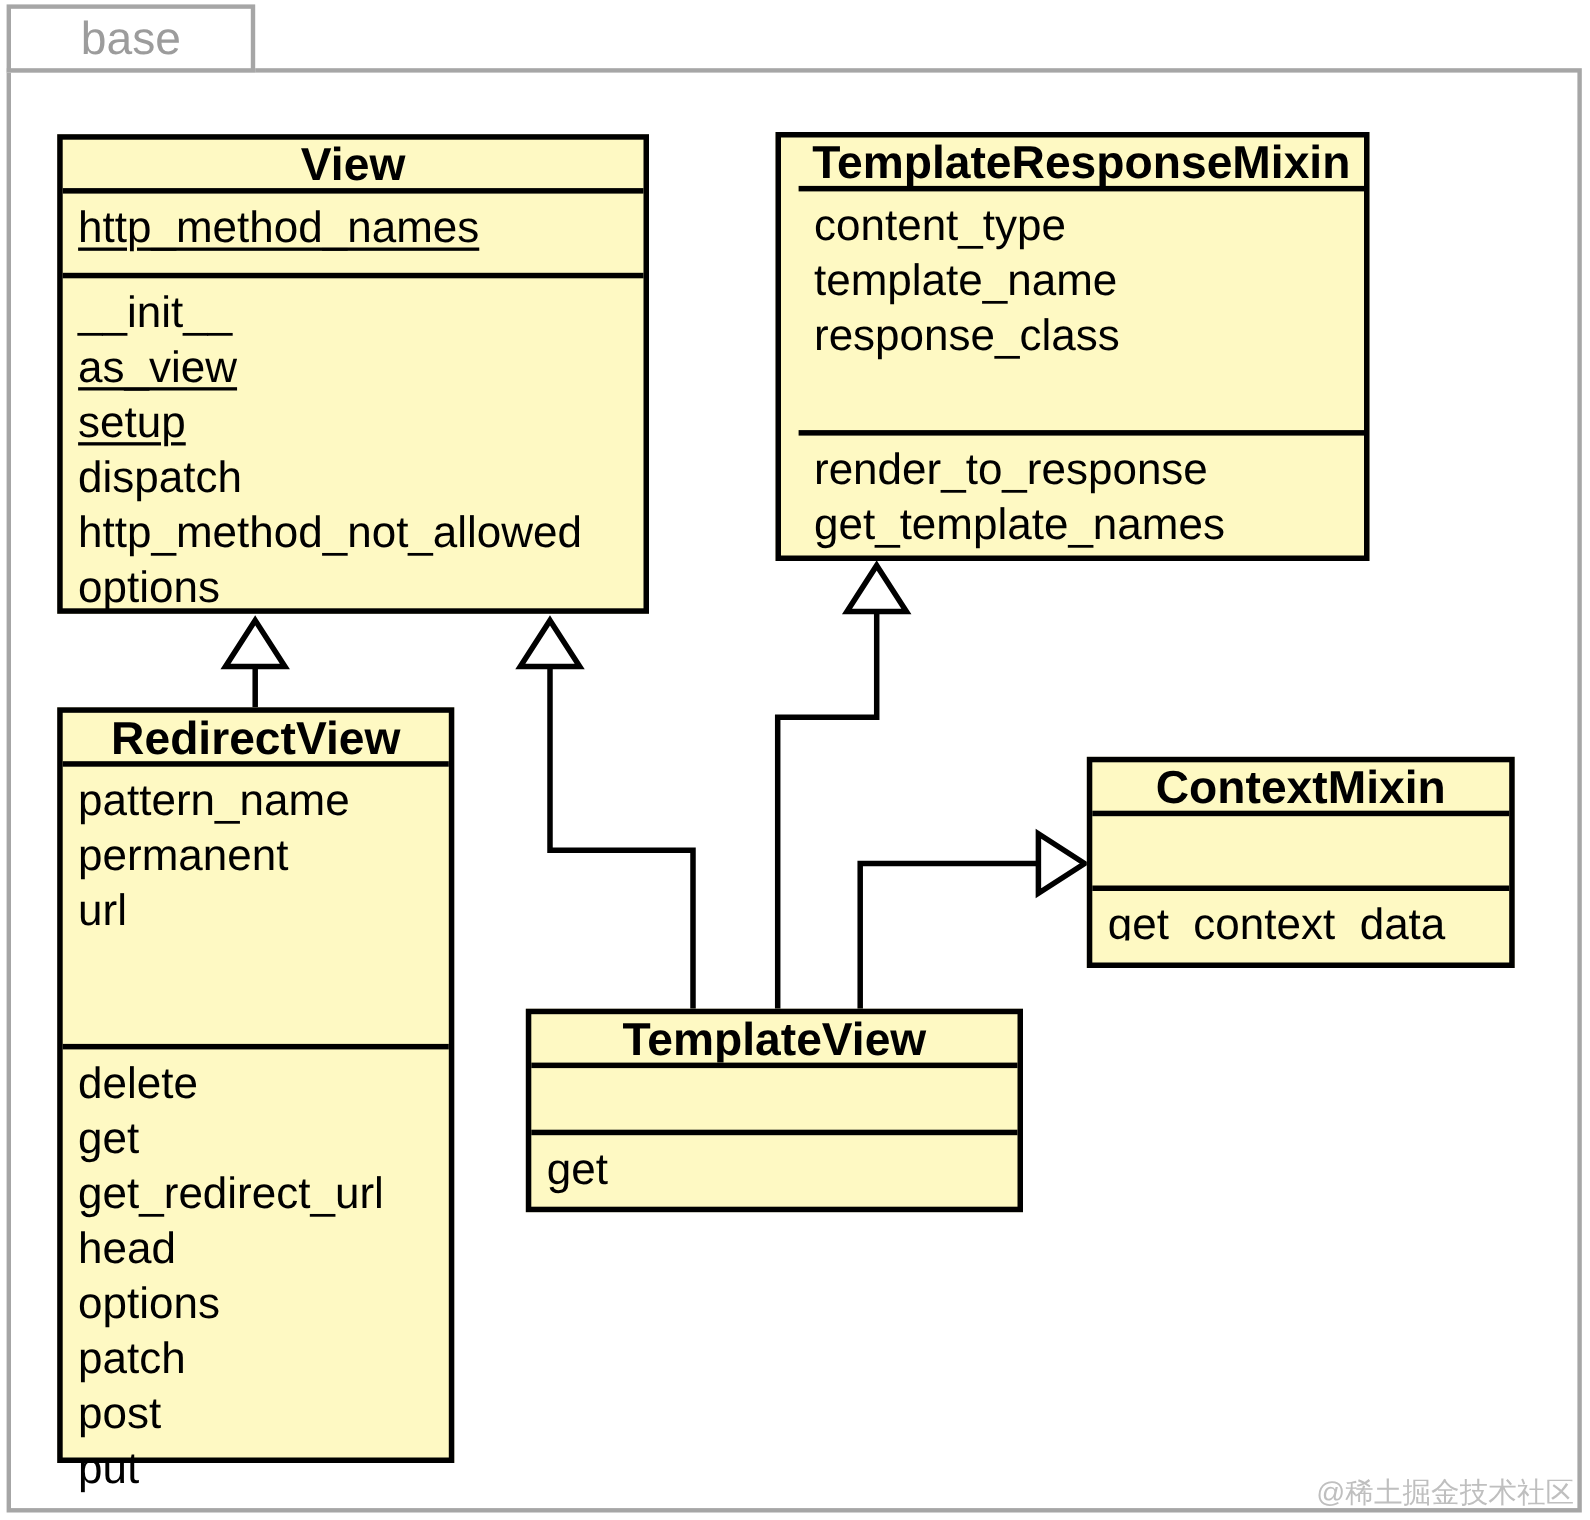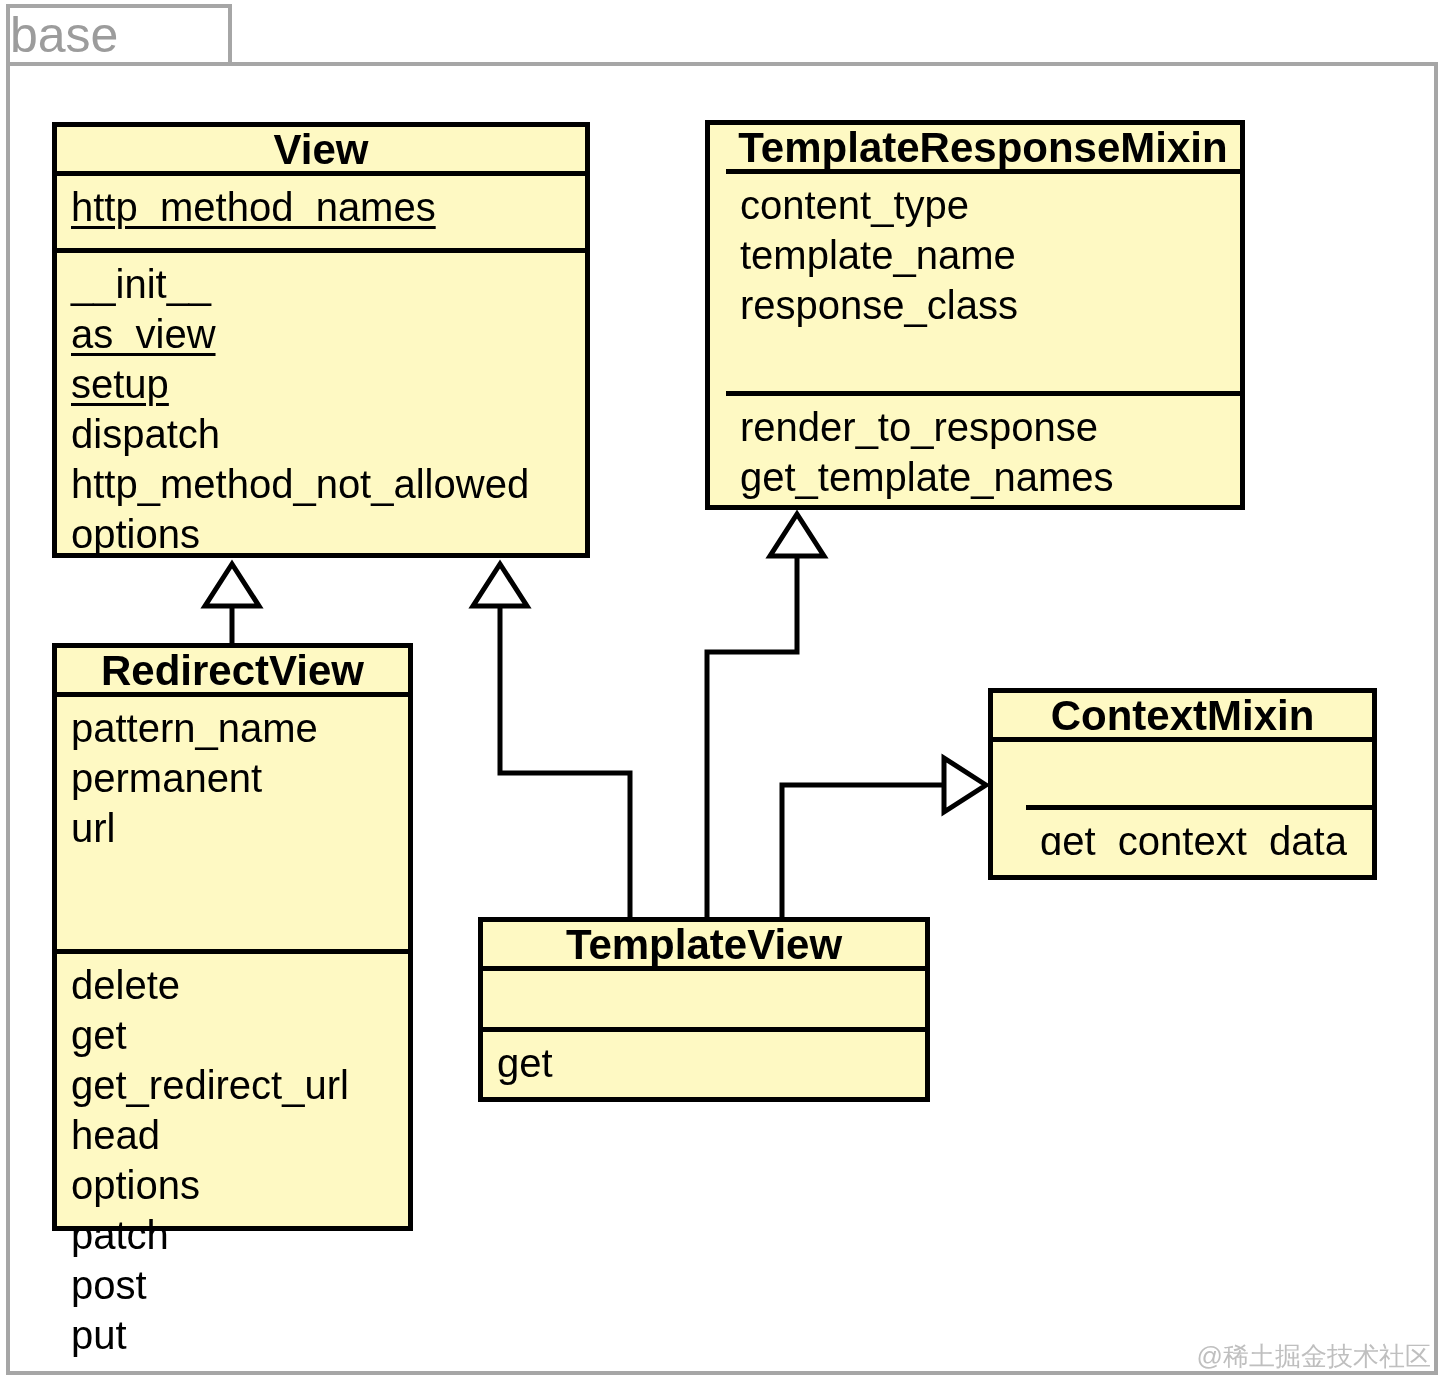--- a/index.html
+++ b/index.html
@@ -9,22 +9,22 @@
     font-family:"Liberation Sans", sans-serif; color:#000;
   }
   
   #frame {
     position:absolute; left:6px; top:62px; width:1424px; height:1305px;
     border:4px solid #a6a6a6; background:#ffffff;
   }
   #tab {
     position:absolute; left:6px; top:4px; width:218px; height:54px;
     border:4px solid #a6a6a6; background:#ffffff;
-    display:flex; align-items:center; 
-    font-size:50px; color:#9c9c9c;
+    display:flex; align-items:center; justify-content:center;
+    font-size:42px; color:#9c9c9c;
   }
   
   .cls {
     position:absolute; box-sizing:border-box;
     border:5px solid #000; background:#fef9c3;
     font-size:40px;
   }
   .cls-title {
     font-weight:bold; font-size:42px; text-align:center;
     height:44px; line-height:46px; border-bottom:5px solid #000;
@@ -37,27 +37,27 @@
 
   
   #cls-view          { left:52px;  top:122px; width:538px; height:436px; }
   #cls-view .attrs   { height:72px; }
   #cls-view .methods { height:310px; }
 
   #cls-trm           { left:705px; top:120px; width:540px; height:390px;padding-left:16px; }
   #cls-trm .attrs    { height:217px; }
   #cls-trm .methods  { height:114px; }
 
-  #cls-redirect          { left:52px; top:643px; width:361px; height:588px; }
+  #cls-redirect          { left:52px; top:643px; width:361px; height:687px; }
   #cls-redirect .attrs   { height:220px; padding-top:6px; }
   #cls-redirect .methods { height:408px;margin-top:32px; }
 
   #cls-context           { left:988px; top:688px; width:389px; height:192px; }
   #cls-context .attrs    { height:63px; }
-  #cls-context .methods  { height:50px;margin-left:33px; }
+  #cls-context .methods  { height:50px; }
 
   #cls-template          { left:478px; top:917px; width:452px; height:185px; }
   #cls-template .attrs   { height:56px; }
   #cls-template .methods { height:70px; }
 
   #connectors { position:absolute; left:0; top:0; width:1445px; height:1382px; }
   #connectors polyline, #connectors line { fill:none; stroke:#000; stroke-width:5; }
   #connectors polygon { fill:#ffffff; stroke:#000; stroke-width:5; stroke-linejoin:miter; }
 
   #watermark {

